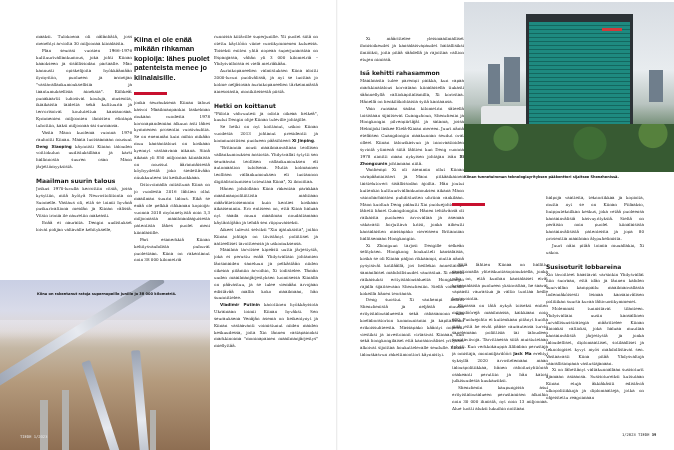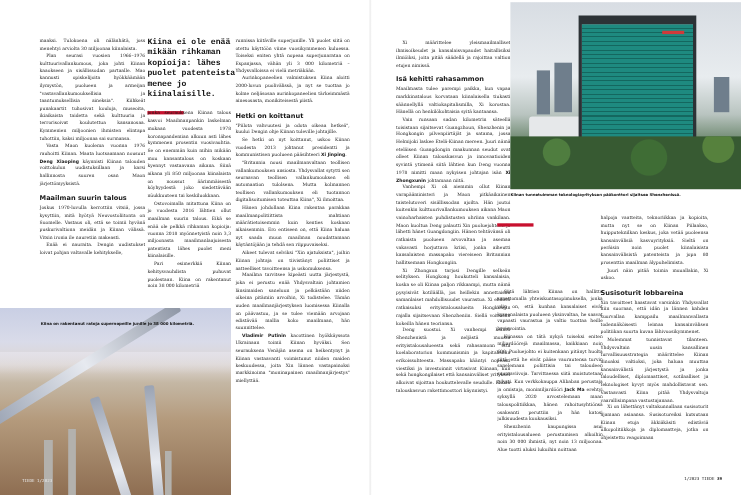--- a/index.html
+++ b/index.html
@@ -8,21 +8,21 @@
 
   .spread { position: absolute; left: 0; top: 0; width: 674px; height: 450px; }
   .gutter { position: absolute; left: 336px; top: 0; width: 2px; height: 450px; background: linear-gradient(to right, #e6e6e6, #ffffff); }
 
   .col { position: absolute; font-size: 4.1px; line-height: 6.85px; text-align: justify; hyphens: auto; overflow: hidden; }
   .col p { text-indent: 6px; }
   .col p.first { text-indent: 0; }
   .col b { font-weight: bold; font-family: "DejaVu Sans", sans-serif; }
   .col h3 { font-family: "DejaVu Sans", sans-serif; font-weight: bold; font-size: 6px; line-height: 8px; margin-top: 6px; margin-bottom: 1px; text-indent: 0; }
 
-  .pullquote { position: absolute; font-family: Liberation Mono, monospace; font-weight: bold; color: #111; }
+  .pullquote { position: absolute; font-family: Liberation Sans, sans-serif; font-weight: bold; color: #111; }
   .pullquote .bar { display: block; width: 33px; height: 3px; background: #c8102e; margin-top: 10px; }
 
   .caption { position: absolute; font-family: "DejaVu Sans", sans-serif; font-weight: bold; font-size: 3.6px; color: #111; }
 
   
   .photo-train { position: absolute; left: 0; top: 280px; width: 210px; height: 170px; overflow: hidden;
     background: linear-gradient(to bottom, #c9cfe4 0%, #d9dbe9 18%, #ddd6d2 30%, #c4b7a4 40%, #b49a7c 60%, #8e6e52 100%); }
   .photo-train .haze { position: absolute; left: 0; top: 40px; width: 210px; height: 20px; background: linear-gradient(to bottom, rgba(230,228,235,0.8), rgba(200,190,180,0)); }
   .photo-train .track { position: absolute; background: linear-gradient(to right, #9aa3b3, #e7eaf0, #8f97a6); border-radius: 2px; }
   .photo-train .pillar { position: absolute; background: #b3b1ad; }

